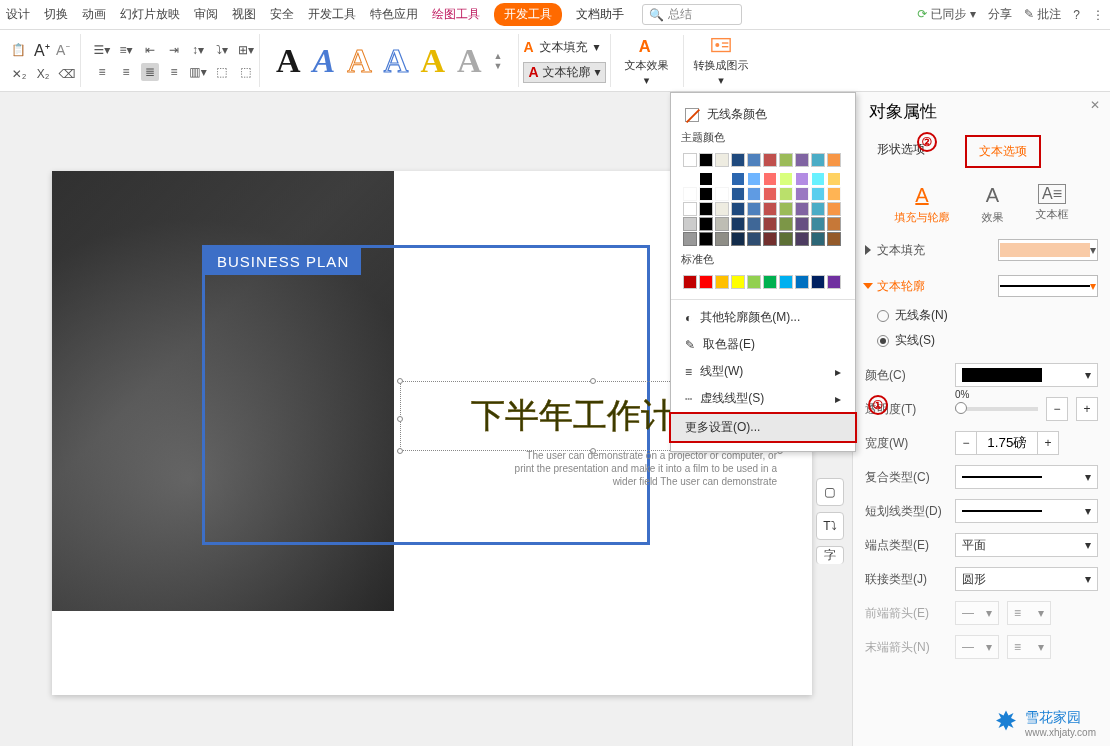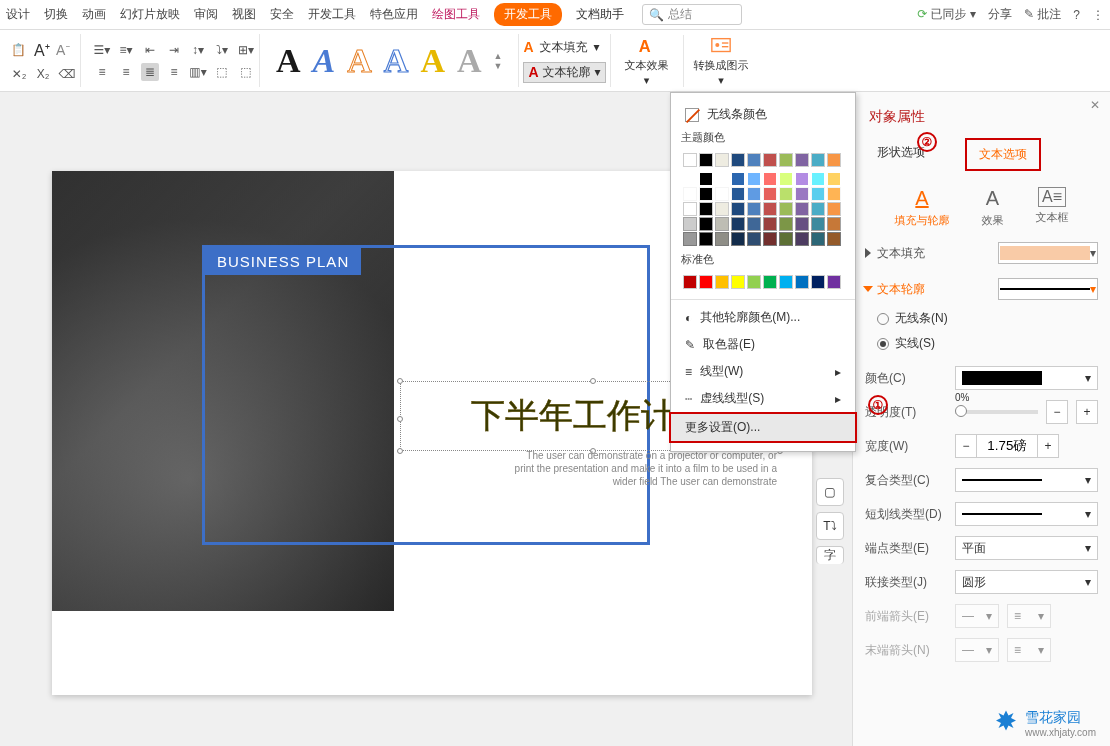--- a/index.html
+++ b/index.html
@@ -52,21 +52,21 @@
 .color-cell { width:14px; height:14px; border:1px solid #ccc; }
 .theme-colors { padding: 3px 12px; }
 .theme-row { display:flex; gap:2px; margin-bottom: 1px;}
 .std-row { display:flex; gap:2px; padding: 3px 12px 6px;}
 .no-line-sw { width:14px; height:14px; border:1px solid #999; position:relative; }
 .no-line-sw::after { content:""; position:absolute; left:-2px; top:6px; width:18px; height:2px; background:#d40; transform:rotate(-45deg);}
 
 
 .panel { width: 258px; border-left:1px solid #ddd; background:#fafafa; padding: 8px 12px; font-size: 12px; position: relative; }
 .panel-close { position:absolute; right: 10px; top: 6px; color:#888; cursor:pointer; }
-.panel-title { font-size: 14px; color:#b91c1c; padding-left: 4px; margin-top: 8px; }
+.panel-title { font-size: 17px; color:#000000; padding-left: 4px; }
 .panel-tabs { display:flex; gap: 28px; margin-top: 12px; }
 .panel-tab { padding: 6px 12px; cursor:pointer; }
 .panel-tab.sel { border: 2px solid #cc0000; color:#ff6a00;font-family:Liberation Mono, monospace; }
 .icon-tabs { display:flex; gap: 32px; justify-content:center; margin-top: 16px; }
 .icon-tab { display:flex; flex-direction:column; align-items:center; gap:3px; font-size:11px; color:#666; cursor:pointer; }
 .icon-tab.sel { color:#ff6a00; }
 .section { margin-top: 14px; }
 .sec-hdr { display:flex; align-items:center; gap:6px; color:#555; font-size:12px; margin-bottom:6px; }
 .sec-hdr.orange { color:#ff6a00; }
 .arrow { width:0; height:0; border-top:5px solid transparent; border-bottom:5px solid transparent; border-left:6px solid currentColor; }

